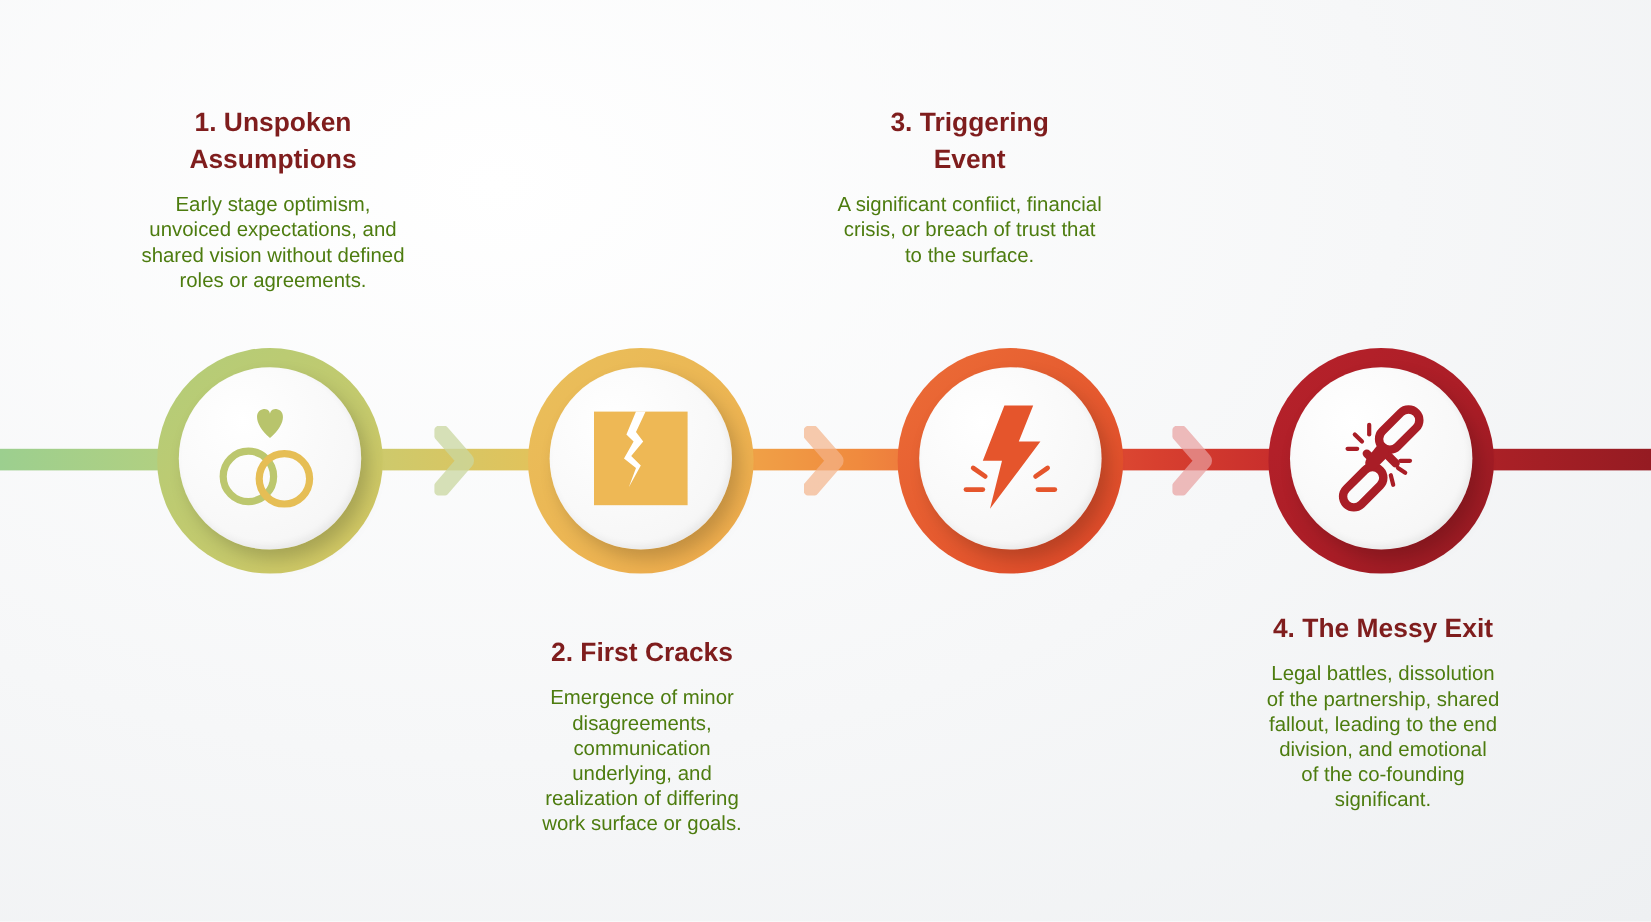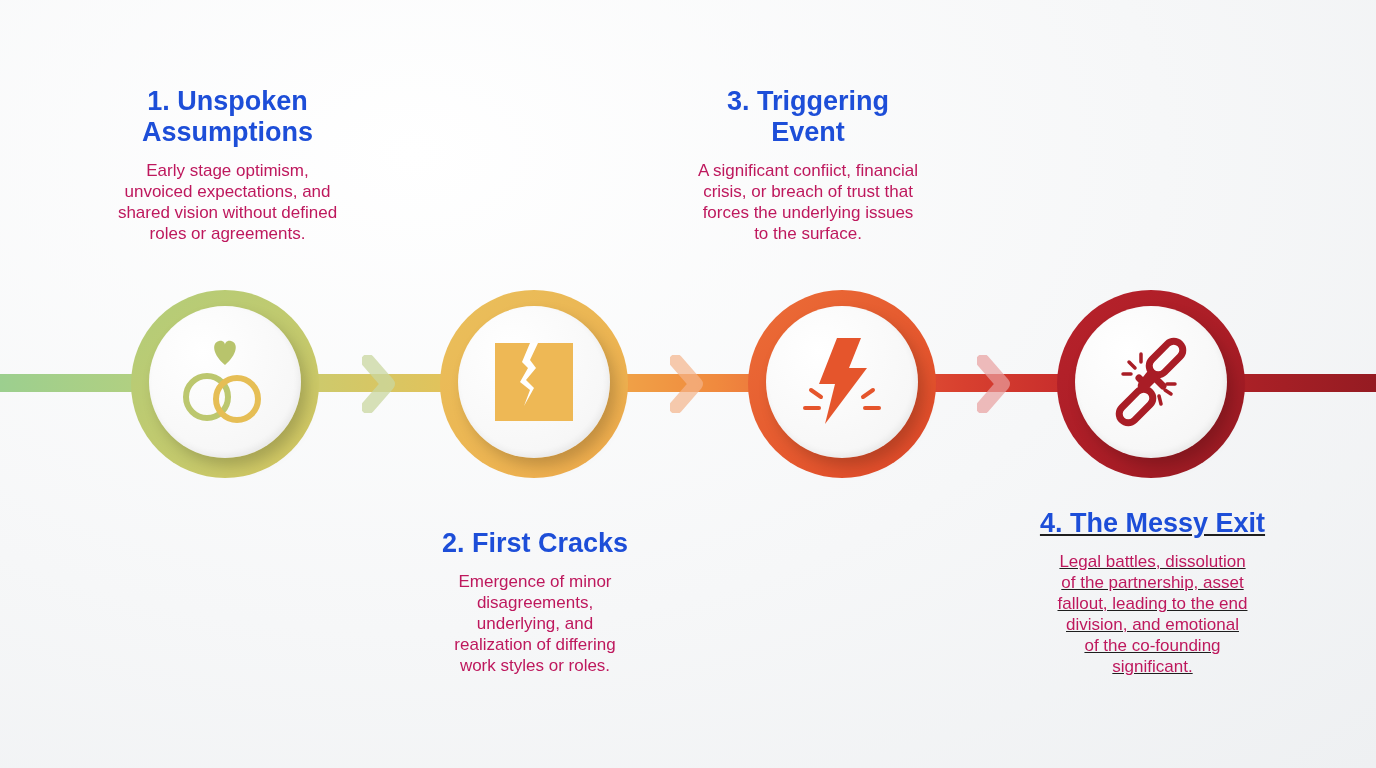--- a/index.html
+++ b/index.html
@@ -19,23 +19,23 @@
     position: absolute; top: 290px; width: 188px; height: 188px; border-radius: 50%;
   }
   .node-inner {
     position: absolute; left: 18px; top: 16px; width: 152px; height: 152px; border-radius: 50%;
     background: radial-gradient(circle at 35% 30%, #ffffff 0%, #f7f7f7 70%, #ececec 100%);
     box-shadow: 6px 8px 14px rgba(0,0,0,0.18), inset -2px -3px 6px rgba(0,0,0,0.05);
     display: flex; align-items: center; justify-content: center;
   }
   .step-text { position: absolute; text-align: center; color: #1e1e1e; }
   .step-title {
-    font-size: 27px; font-weight: bold; color: #1d4ed8; line-height: 31px; margin: 0 0 12px 0;
+    font-size: 22px; font-weight: bold; color: #7f1d1d; line-height: 31px; margin: 0 0 12px 0;
   }
-  .step-desc { font-size: 17px; line-height: 21px; color: #be185d; }
+  .step-desc { font-size: 17px; line-height: 21px; color: #4d7c0f; }
 </style>
 </head>
 <body>
 
 <div class="timeline-line"></div>
 
 <svg class="chevron" style="left:362px" viewBox="0 0 34 58">
   <path d="M6 6 L26 29 L6 52" fill="none" stroke="#c9d7a0" stroke-opacity="0.75" stroke-width="14" stroke-linecap="round" stroke-linejoin="round"></path>
 </svg>
 <svg class="chevron" style="left:670px" viewBox="0 0 34 58">
@@ -117,43 +117,43 @@
 </div>
 
 <div class="step-text" style="left:658px; top:86px; width:300px;">
   <div class="step-title">
     <div>3. Triggering</div>
     <div>Event</div>
   </div>
   <div class="step-desc">
     <div>A significant confiict, financial</div>
     <div>crisis, or breach of trust that</div>
-    <div>forces the underlying issues</div>
     <div>to the surface.</div>
   </div>
 </div>
 
 <div class="step-text" style="left:410px; top:528px; width:250px;">
   <div class="step-title">
     <div>2. First Cracks</div>
   </div>
   <div class="step-desc">
     <div>Emergence of minor</div>
     <div>disagreements,</div>
+    <div>communication</div>
     <div>underlying, and</div>
     <div>realization of differing</div>
-    <div>work styles or roles.</div>
+    <div>work surface or goals.</div>
   </div>
 </div>
 
-<div class="step-text" style="left:1015px; top:508px; width:275px;text-decoration:underline;">
+<div class="step-text" style="left:1015px; top:508px; width:275px;">
   <div class="step-title">
     <div>4. The Messy Exit</div>
   </div>
   <div class="step-desc">
     <div>Legal battles, dissolution</div>
-    <div>of the partnership, asset</div>
+    <div>of the partnership, shared</div>
     <div>fallout, leading to the end</div>
     <div>division, and emotional</div>
     <div>of the co-founding</div>
     <div>significant.</div>
   </div>
 </div>
 
 </body></html>

